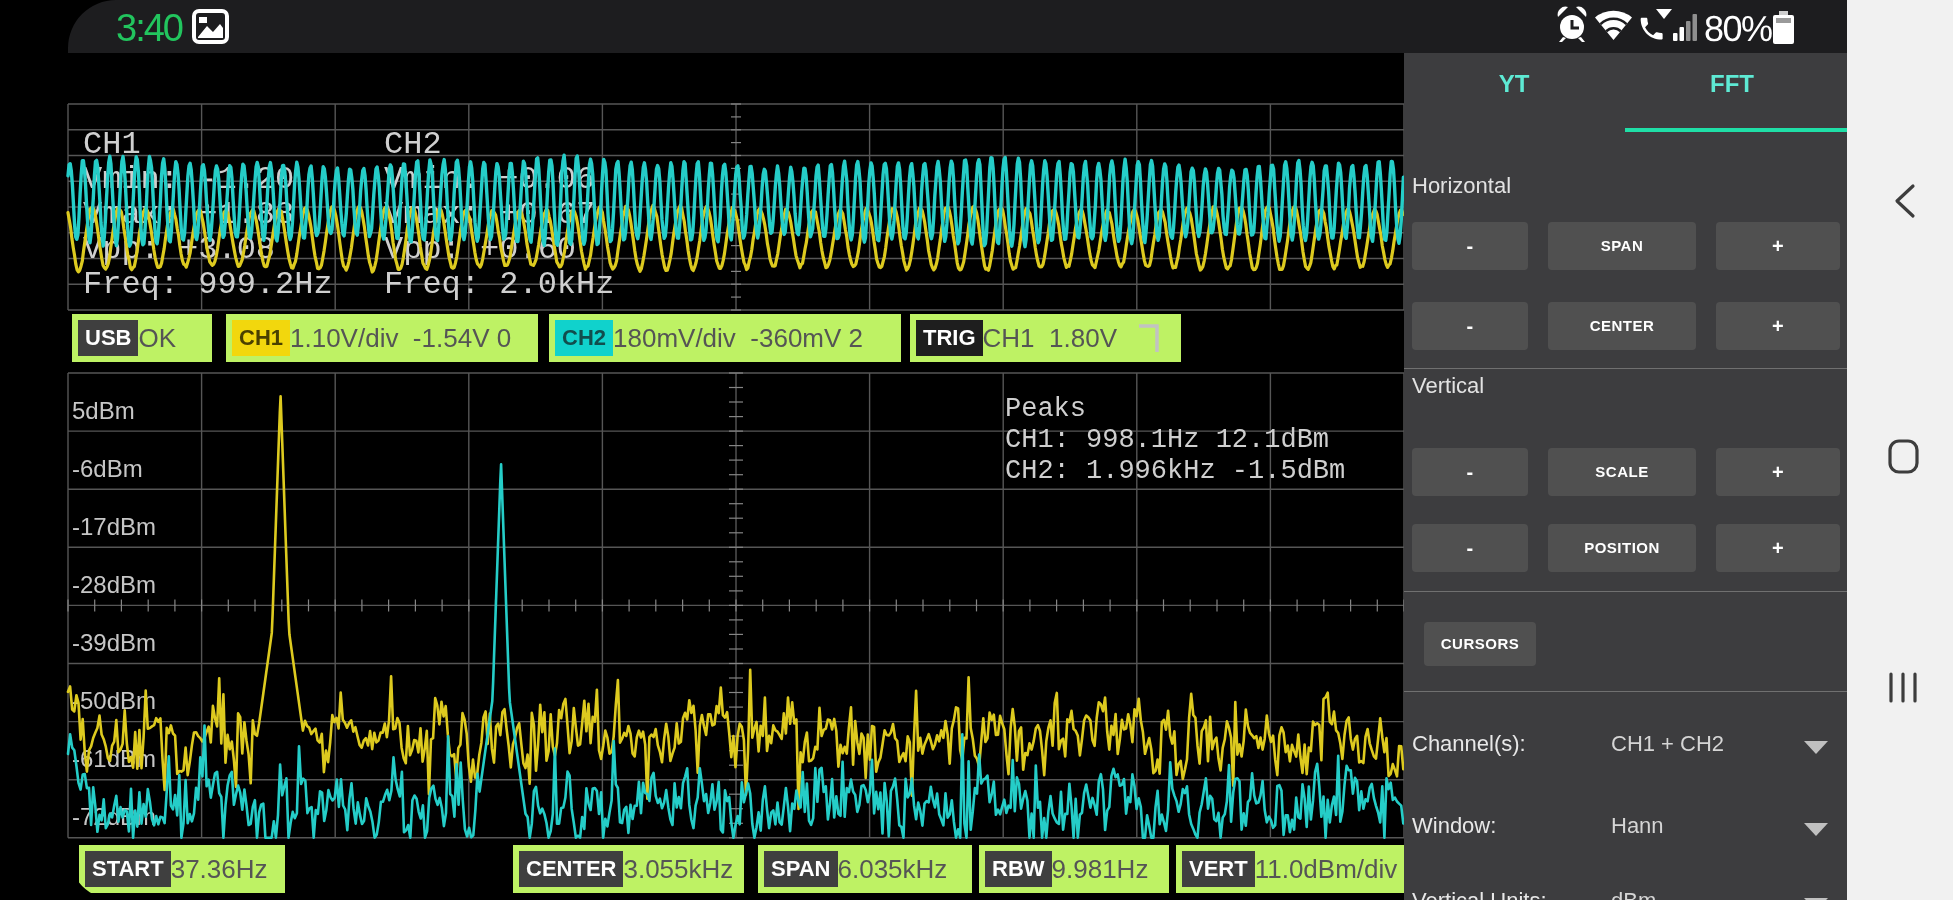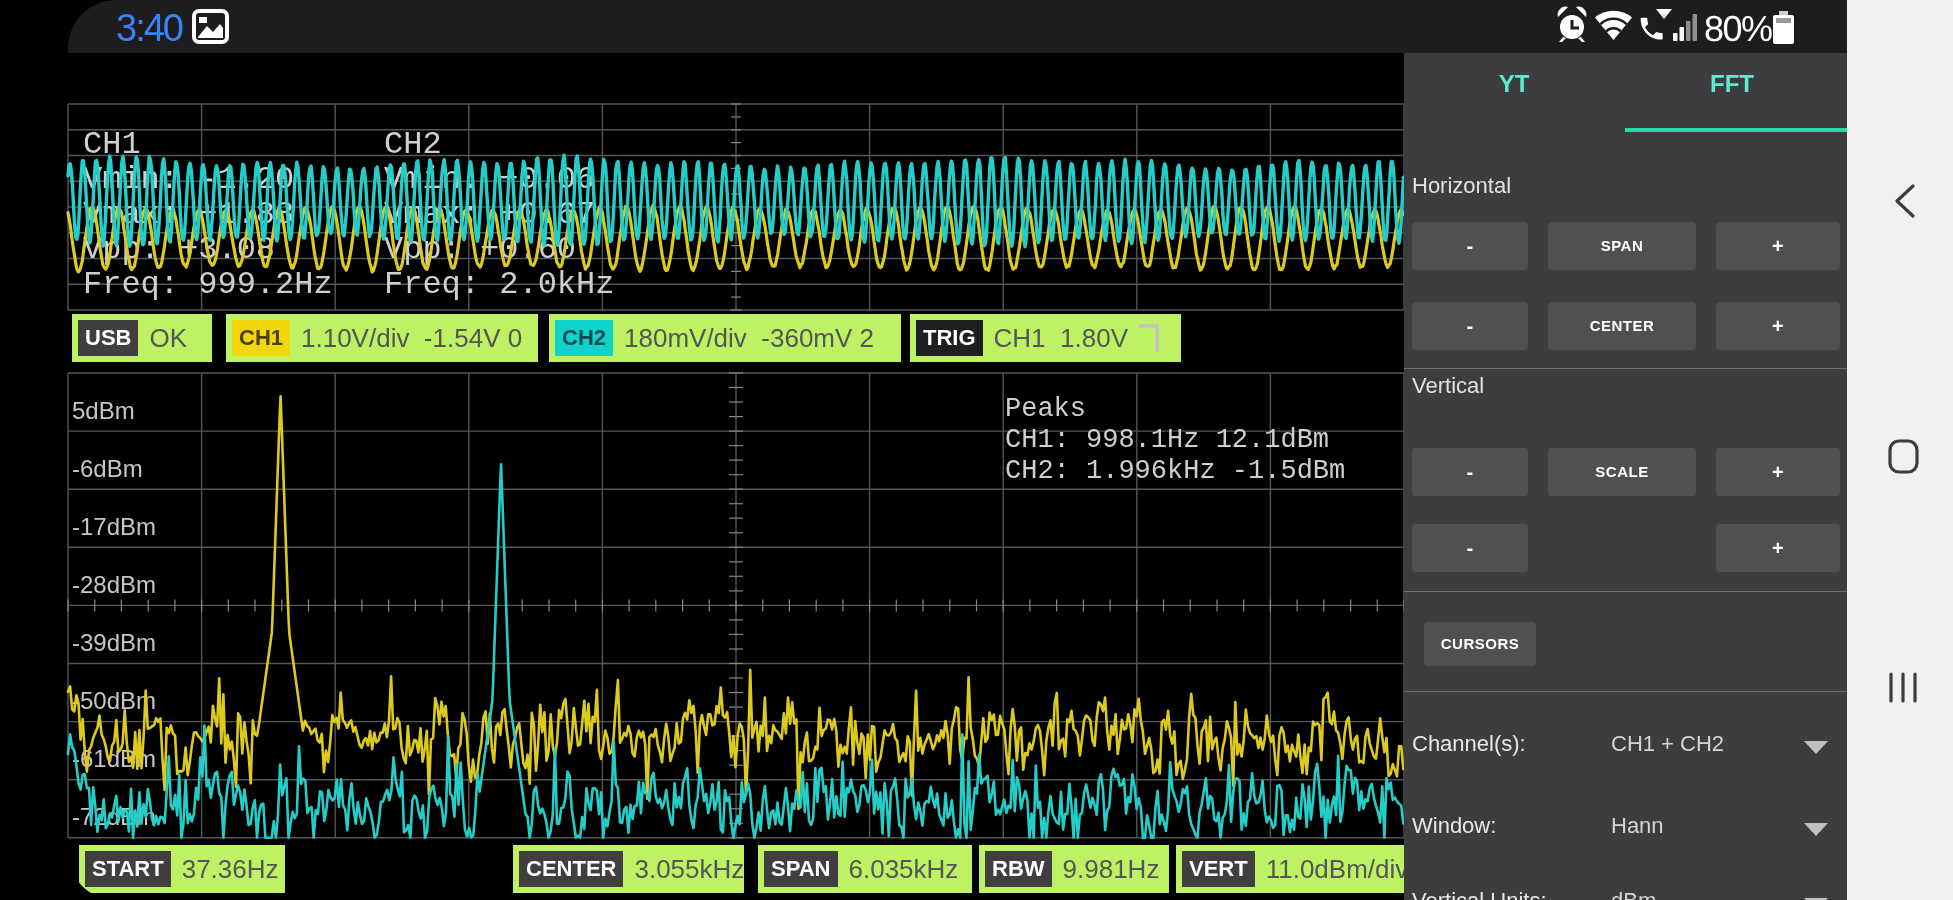--- a/index.html
+++ b/index.html
@@ -1,28 +1,28 @@
 <!DOCTYPE html>
 <html><head><meta charset="utf-8">
 <style>
 * { margin:0; padding:0; box-sizing:border-box; }
 html,body { width:1953px; height:900px; background:#000; overflow:hidden;
   font-family:"Liberation Sans", sans-serif; }
 .abs { position:absolute; }
 #root { position:relative; width:1953px; height:900px; background:#000; will-change:transform; transform:rotateZ(0.0001deg); }
 .statusbar { position:absolute; left:68px; top:0; width:1779px; height:53px; background:#1d1d1f; }
-.time { position:absolute; left:116px; top:7px; font-size:38px; letter-spacing:-2px; color:#3b82f6; }
+.time { position:absolute; left:116px; top:7px; font-size:38px; letter-spacing:-2px; color:#22c55e; }
 .topbar { position:absolute; left:0; top:53px; width:1404px; height:51px; color:#a9a9a9; font-size:27px; }
 .topbar span { position:absolute; top:11px; }
 .slider-line { position:absolute; left:467px; top:26px; width:514px; height:3px; background:#fdfdfd; }
 .slider-box { position:absolute; left:595px; top:6px; width:257px; height:38px; background:#999; }
 .slider-tick { position:absolute; left:721px; top:6px; width:3px; height:38px; background:#fff; }
 .chip { position:absolute; height:48px; background:#bef264; display:flex; align-items:center; overflow:hidden; }
 .clabel { font-weight:bold; font-size:22px; margin-left:6px; padding:4px 7px; line-height:28px; white-space:pre; }
-.cval { color:#555; font-size:26px; margin-left:11px; white-space:pre; }
+.cval { color:#555; font-size:26px; white-space:pre; }
 .panel { position:absolute; left:1404px; top:53px; width:443px; height:847px; background:#3d3d3f; overflow:hidden; }
 .tab { position:absolute; font-size:24px; font-weight:bold; color:#5eead4; text-align:center; }
 .underline { position:absolute; left:221px; top:75px; width:222px; height:4px; background:#1fdfa7; }
 .plabel { position:absolute; font-size:22px; color:#e2e2e2; }
 .pbtn { position:absolute; background:#505050; border-radius:4px; color:#fff; text-align:center;
   font-size:15px; font-weight:bold; letter-spacing:0.5px; }
 .pbtn.pm { font-size:20px; }
 .sep { position:absolute; left:0; width:443px; height:1px; background:#707070; }
 .drow { position:absolute; left:0; width:499px; height:30px; }
 .dl { position:absolute; left:8px; font-size:22px; color:#e8e8e8; }
@@ -298,20 +298,21 @@
       <div class="pbtn pm" style="left:312px;top:169px;width:124px;height:48px;line-height:48px">+</div>
 <div class="pbtn pm" style="left:8px;top:249px;width:116px;height:48px;line-height:48px">-</div>
       <div class="pbtn " style="left:144px;top:249px;width:148px;height:48px;line-height:48px">CENTER</div>
       <div class="pbtn pm" style="left:312px;top:249px;width:124px;height:48px;line-height:48px">+</div>
 <div class="sep" style="top:315px"></div>
 <div class="plabel" style="left:8px;top:320px">Vertical</div>
 <div class="pbtn pm" style="left:8px;top:395px;width:116px;height:48px;line-height:48px">-</div>
       <div class="pbtn " style="left:144px;top:395px;width:148px;height:48px;line-height:48px">SCALE</div>
       <div class="pbtn pm" style="left:312px;top:395px;width:124px;height:48px;line-height:48px">+</div>
 <div class="pbtn pm" style="left:8px;top:471px;width:116px;height:48px;line-height:48px">-</div>
+      <div class="pbtn " style="left:144px;top:471px;width:148px;height:48px;line-height:48px">POSITION</div>
       <div class="pbtn pm" style="left:312px;top:471px;width:124px;height:48px;line-height:48px">+</div>
 <div class="sep" style="top:538px"></div>
 <div class="pbtn " style="left:20px;top:569px;width:112px;height:44px;line-height:44px">CURSORS</div>
 <div class="sep" style="top:638px"></div>
 <div class="drow" style="top:678px">
         <span class="dl">Channel(s):</span>
         <span class="dv" style="left:207px">CH1 + CH2</span>
         <span class="arr"></span>
       </div>
 <div class="drow" style="top:760px">

